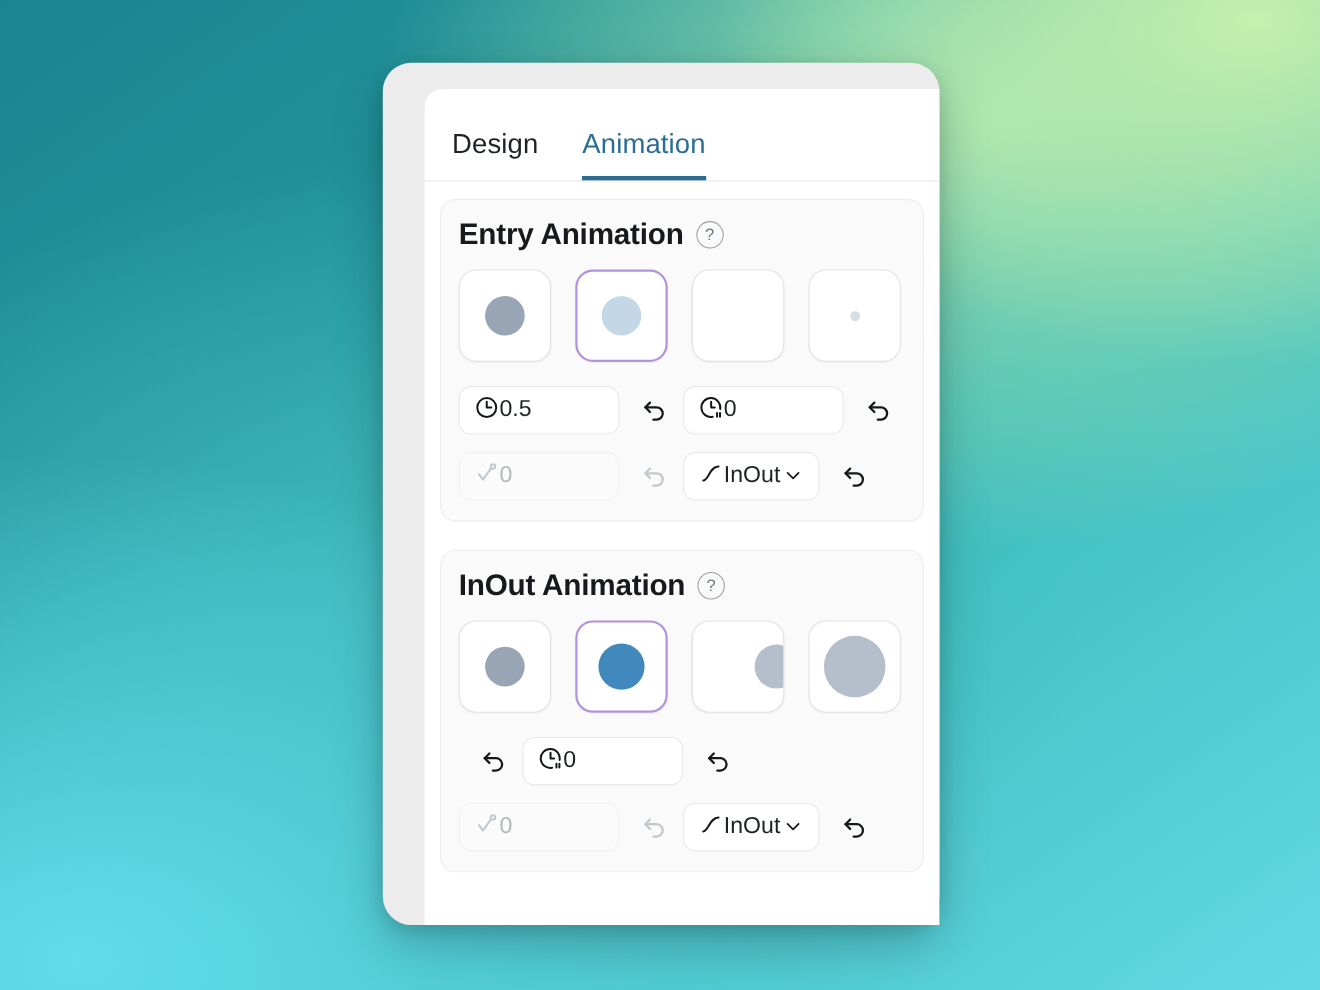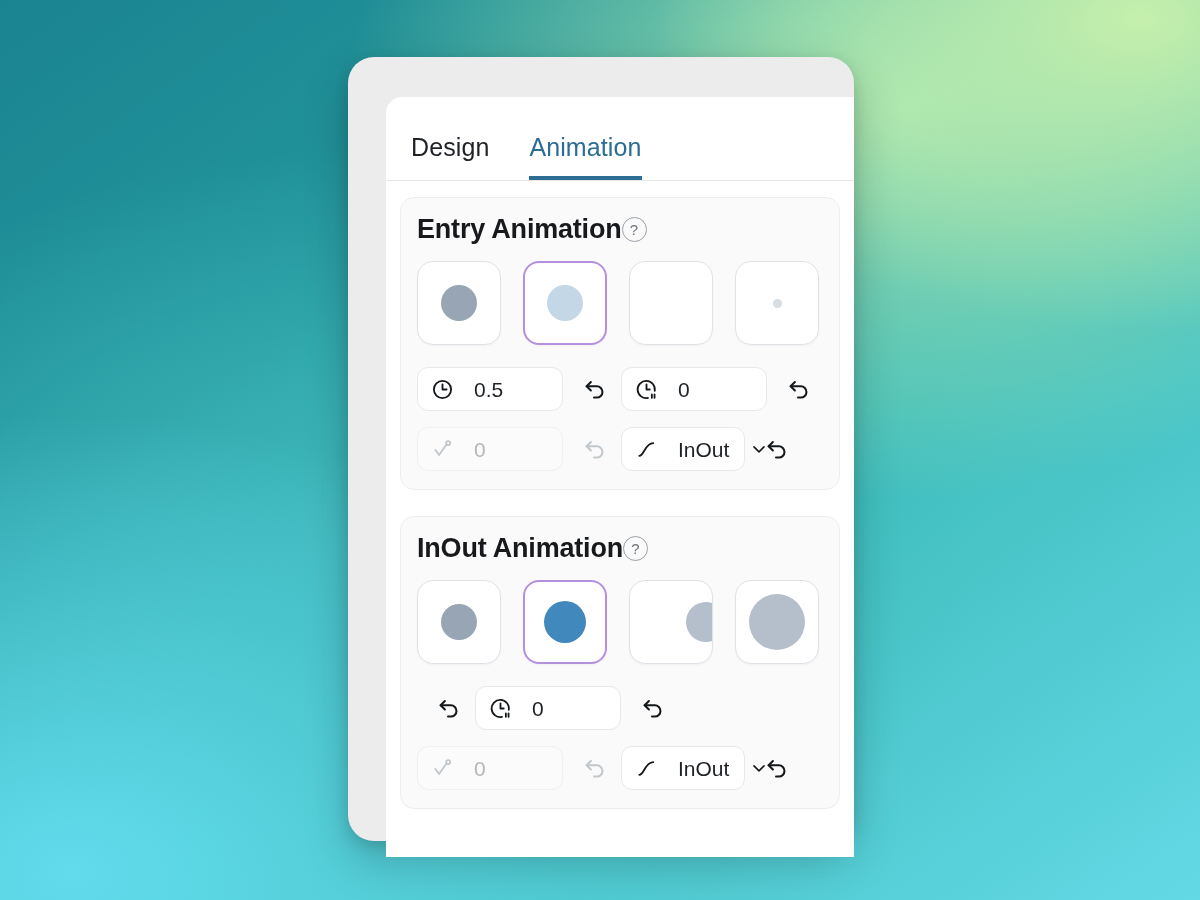--- a/index.html
+++ b/index.html
@@ -34,21 +34,21 @@
     height: 784px;
     background: #ececec;
     border-radius: 26px;
     box-shadow: 0 18px 45px rgba(0,0,0,0.22), 0 4px 14px rgba(0,0,0,0.12);
   }
 
   
   #panel {
     position: absolute;
     left: 38px;
-    top: 40px;
+    top: 24px;
     width: 468px;
     height: 760px;
     background: #ffffff;
     border-top-left-radius: 16px;
     overflow: hidden;
     display: flex;
     flex-direction: column;
   }
 
   
@@ -89,21 +89,21 @@
     background: #fafafa;
     border: 1px solid #ededed;
     border-radius: 14px;
     padding: 18px 14px 18px 14px;
     margin-bottom: 26px;
   }
 
   .section-head {
     display: flex;
     align-items: center;
-    gap: 0;
+    gap: 11px;
     margin: 0 0 18px 2px;
   }
   .section-title {
     font-size: 27px;
     font-weight: bold;
     color: #17191c;
     letter-spacing: -0.2px;
     line-height: 1;
   }
   .help-icon {
@@ -151,25 +151,25 @@
     display: flex;
     align-items: center;
     gap: 0;
     margin-bottom: 16px;
     padding-left: 2px;
   }
   .field-row:last-child { margin-bottom: 0; }
 
   .field {
     display: flex;
-    align-items: center;
-    gap: 20px;
+    align-items: flex-end;
+    gap: 0;
     height: 44px;
     width: 146px;
-    padding: 0 13px;
+    padding: 12px 13px;
     background: #ffffff;
     border: 1.4px solid #e6e8eb;
     border-radius: 11px;
     cursor: text;
     flex: 0 0 auto;
   }
   .field.disabled {
     background: #fbfbfb;
     border-color: #eef0f2;
     cursor: default;

